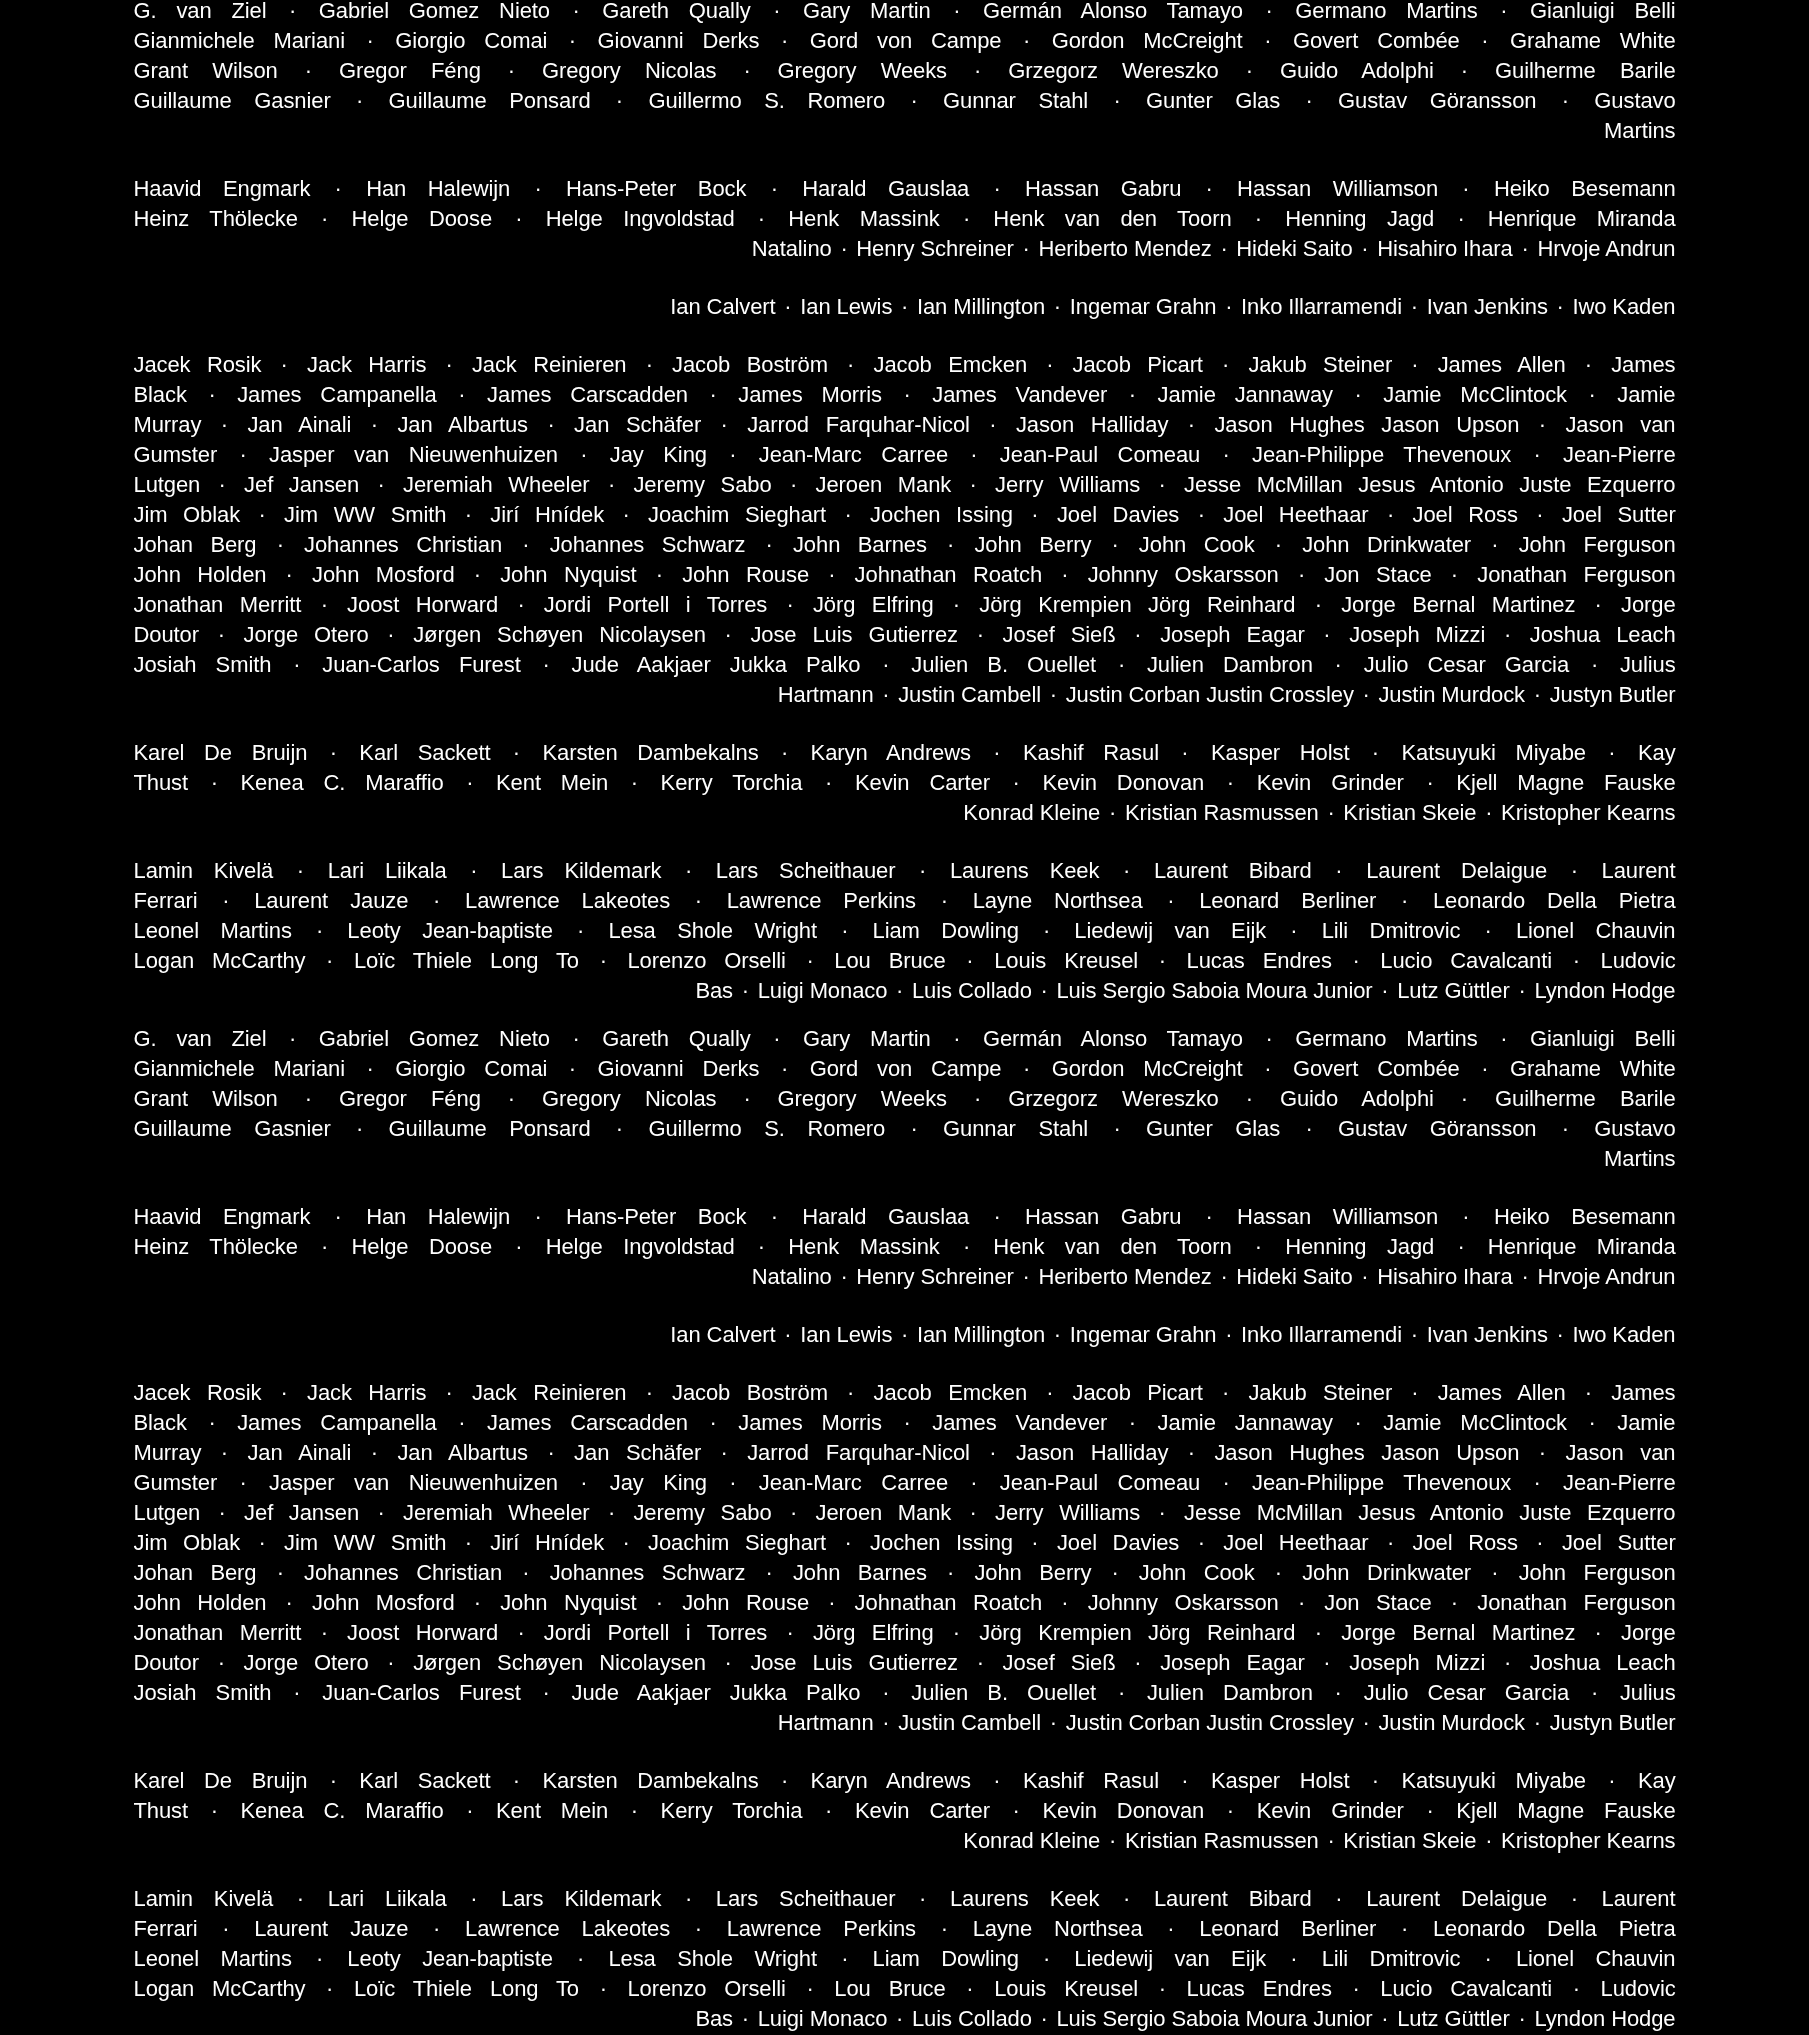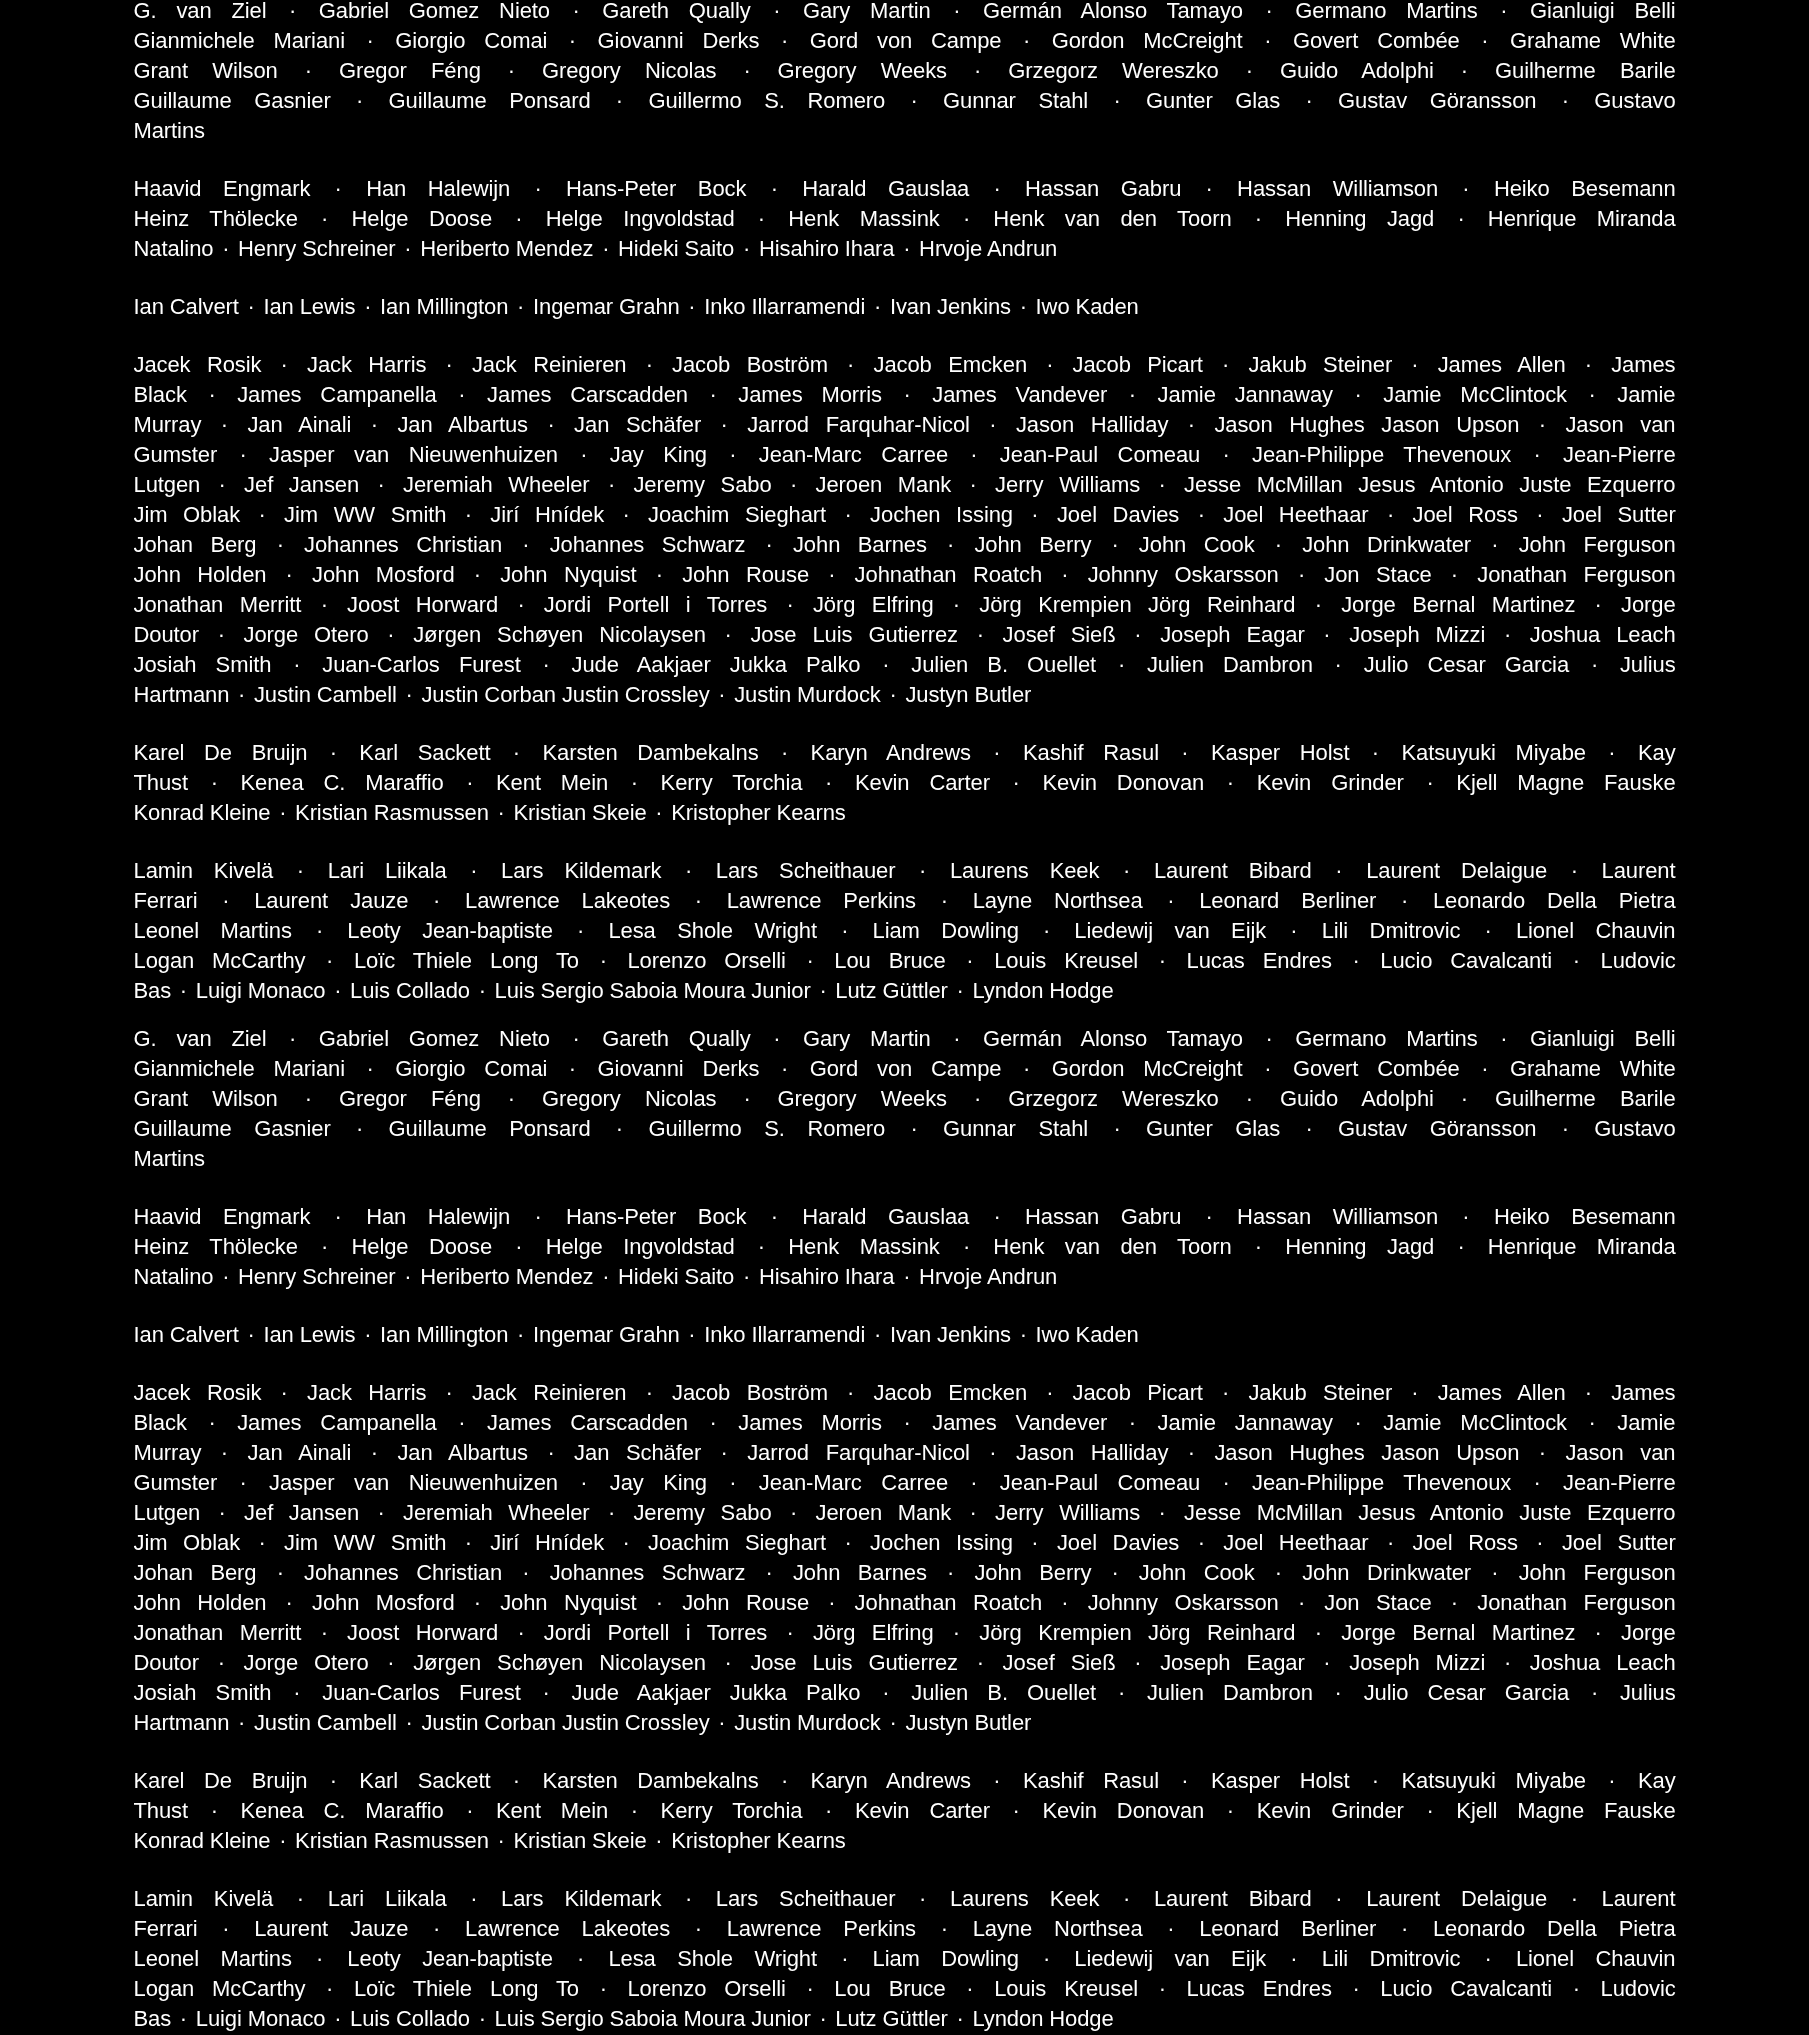--- a/index.html
+++ b/index.html
@@ -33,21 +33,21 @@
   }
   
   .line.j { text-align: justify; }
   .line.j::after {
     content: "";
     display: inline-block;
     width: 100%;
     height: 0;
   }
   
-  .line.p { text-align: left; }
+  .line.p { text-align: right; }
   .sep { padding: 0 2.7px; }
 </style>
 </head>
 <body>
 
 <main class="credits-wrap">
     <section class="copy">
       <div class="sec">
         <div class="line j"><span class="nm">G. van Ziel</span> <span class="sep">·</span> <span class="nm">Gabriel Gomez Nieto</span> <span class="sep">·</span> <span class="nm">Gareth Qually</span> <span class="sep">·</span> <span class="nm">Gary Martin</span> <span class="sep">·</span> <span class="nm">Germán Alonso Tamayo</span> <span class="sep">·</span> <span class="nm">Germano Martins</span> <span class="sep">·</span> <span class="nm">Gianluigi Belli</span></div>
         <div class="line j"><span class="nm">Gianmichele Mariani</span> <span class="sep">·</span> <span class="nm">Giorgio Comai</span> <span class="sep">·</span> <span class="nm">Giovanni Derks</span> <span class="sep">·</span> <span class="nm">Gord von Campe</span> <span class="sep">·</span> <span class="nm">Gordon McCreight</span> <span class="sep">·</span> <span class="nm">Govert Combée</span> <span class="sep">·</span> <span class="nm">Grahame White</span></div>

